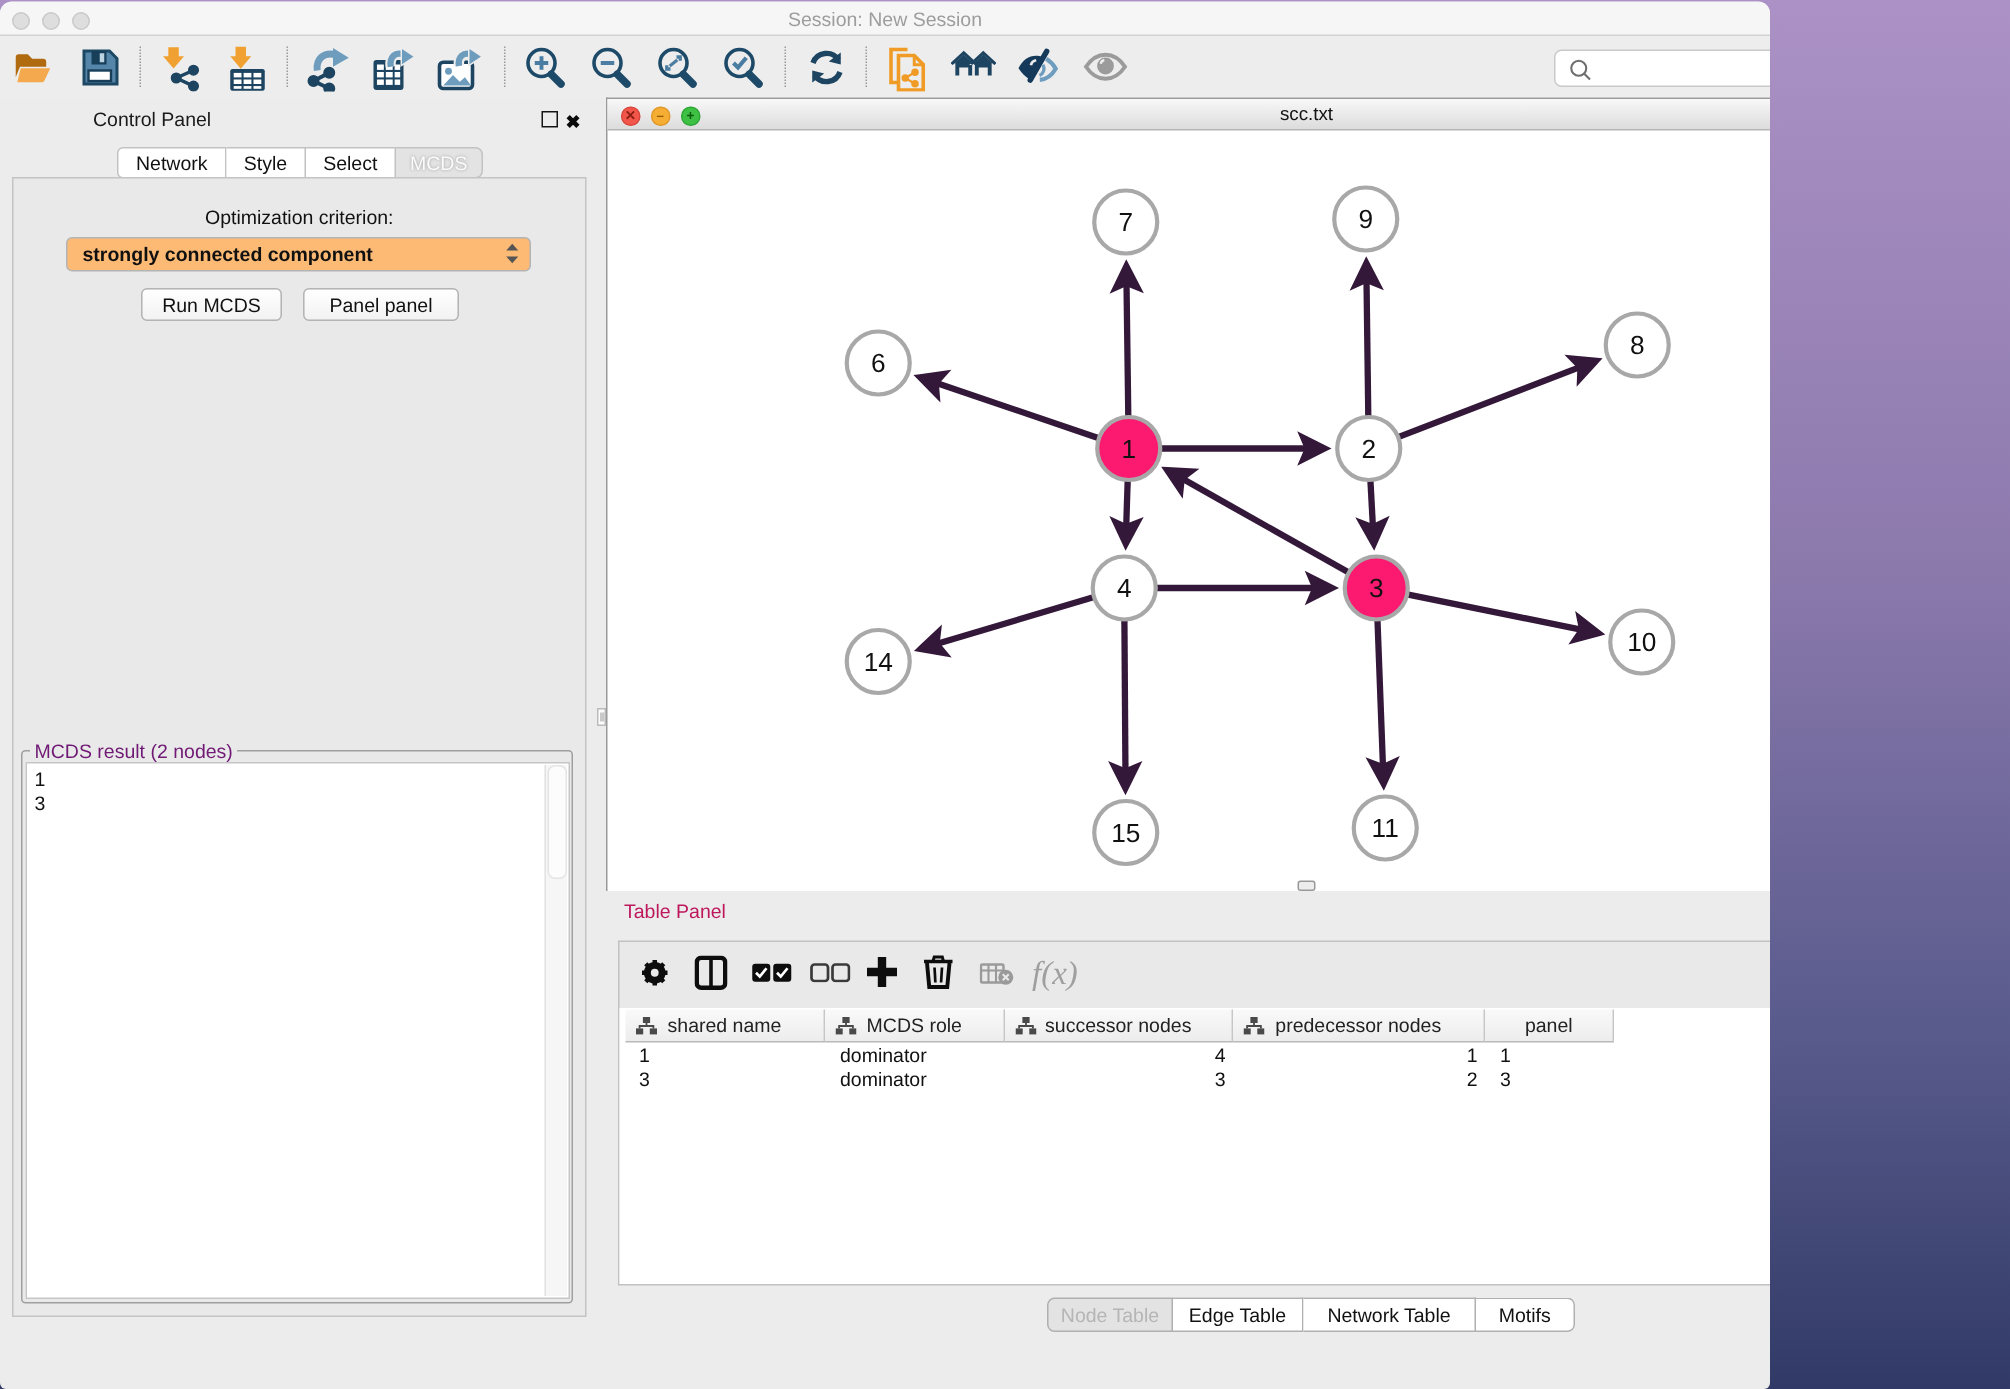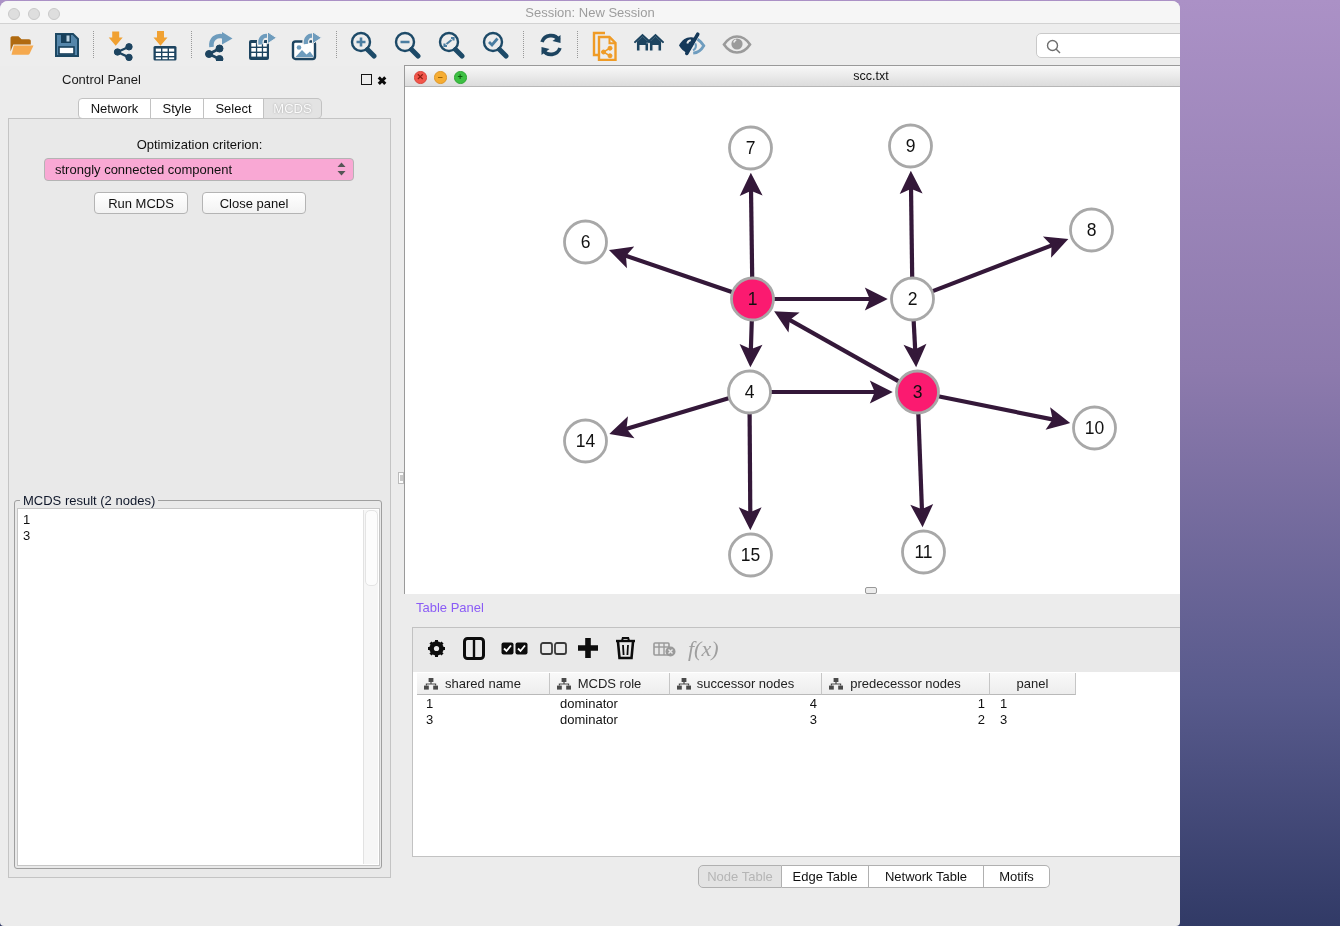--- a/index.html
+++ b/index.html
@@ -35,21 +35,21 @@
 
 .netwin{position:absolute;left:404px;top:64px;width:933px;height:529px;
   border:1px solid #9a9a9a;border-right:none;border-bottom:none;box-sizing:border-box;background:#fff;}
 .nw-titlebar{position:absolute;left:0;top:0;width:100%;height:21px;
   background:linear-gradient(#f8f8f8,#dcdcdc);border-bottom:1px solid #b6b6b6;box-sizing:border-box;}
 .nwl{position:absolute;top:5px;width:12.5px;height:12.5px;border-radius:50%;box-sizing:border-box;
   font-size:9px;font-weight:bold;text-align:center;line-height:11px;}
 .nw-title{position:absolute;left:0;top:0;width:100%;text-align:center;line-height:21px;
   font-size:12.5px;color:#111;}
 
-.tp-title{position:absolute;left:416px;top:599px;font-size:13px;color:#8b5cf6;}
+.tp-title{position:absolute;left:416px;top:599px;font-size:13px;color:#be185d;}
 .tp-box{position:absolute;left:412px;top:626px;width:921px;height:230px;
   border:1px solid #c2c2c2;background:#e9e9e9;box-sizing:border-box;}
 .tbl-white{position:absolute;left:413px;top:671px;width:919px;height:184px;background:#fff;}
 .hcell{position:absolute;top:672px;height:22px;background:linear-gradient(#f9f9f9,#ededed);
   border-right:1px solid #c6c6c6;border-bottom:1px solid #b9b9b9;box-sizing:border-box;
   font-size:13px;color:#222;text-align:center;line-height:21px;}
 .trow{position:absolute;font-size:13px;color:#111;height:16px;line-height:16px;}
 .btab{position:absolute;top:864px;height:23px;background:#fff;border:1px solid #b0b0b0;
   box-sizing:border-box;font-size:13px;color:#111;text-align:center;line-height:22px;border-left:none;}
 
@@ -229,32 +229,32 @@
   <div id="controlpanel">
     <div class="cp-title">Control Panel</div>
     <div class="float-btn" style="left:361px;top:73px;"></div>
     <div class="close-x" style="left:377px;top:72.5px;">✖</div>
     <div class="tab" style="left:78px;width:73px;border-left:1px solid #c2c2c2;border-radius:4px 0 0 4px;">Network</div>
     <div class="tab" style="left:151px;width:53px;">Style</div>
     <div class="tab" style="left:204px;width:60px;">Select</div>
     <div class="tab" style="left:264px;width:58px;background:#e3e3e3;color:#fbfbfb;text-shadow:0 0 2px rgba(150,150,150,0.9);border-radius:0 5px 5px 0;">MCDS</div>
     <div class="cp-pane"></div>
     <div class="abs" style="left:8px;top:136px;width:383px;text-align:center;font-size:13px;color:#111;">Optimization criterion:</div>
-    <div class="abs" style="left:44px;top:157px;width:310px;height:23px;background:#f9a8d4;border:1px solid #b4b4b4;border-radius:4px;box-sizing:border-box;">
+    <div class="abs" style="left:44px;top:157px;width:310px;height:23px;background:#fdba74;border:1px solid #b4b4b4;border-radius:4px;box-sizing:border-box;font-weight:bold;">
       <span style="position:absolute;left:10px;top:0;line-height:21px;font-size:13px;color:#111;">strongly connected component</span>
       <svg width="11" height="14" viewBox="0 0 11 14" style="position:absolute;right:6px;top:3px;">
         <path d="M1.5 5 L5.5 0.5 L9.5 5 Z" fill="#555"></path>
         <path d="M1.5 9 L5.5 13.5 L9.5 9 Z" fill="#555"></path>
       </svg>
     </div>
     <div class="btn" style="left:94px;top:191px;width:94px;height:22px;line-height:21px;">Run MCDS</div>
-    <div class="btn" style="left:202px;top:191px;width:104px;height:22px;line-height:21px;">Close panel</div>
+    <div class="btn" style="left:202px;top:191px;width:104px;height:22px;line-height:21px;">Panel panel</div>
 
     <div class="abs" style="left:14px;top:499px;width:368px;height:369px;border:1px solid #9f9f9f;border-radius:3px;box-sizing:border-box;"></div>
-    <div class="abs" style="left:20px;top:492px;background:#e9e9e9;padding:0 3px;font-size:13px;color:#0f172a;">MCDS result (2 nodes)</div>
+    <div class="abs" style="left:20px;top:492px;background:#e9e9e9;padding:0 3px;font-size:13px;color:#701a75;">MCDS result (2 nodes)</div>
     <div class="abs" style="left:17px;top:507px;width:363px;height:358px;background:#fff;border:1px solid #c6c6c6;box-sizing:border-box;">
       <div style="position:absolute;left:5px;top:3px;font-size:13px;line-height:16px;color:#111;">1<br>3</div>
       <div style="position:absolute;right:1px;top:1px;width:14px;height:354px;background:#f6f6f6;border-left:1px solid #e2e2e2;">
         <div style="position:absolute;left:1px;top:0px;width:11px;height:74px;background:#fcfcfc;border:1px solid #e4e4e4;border-radius:5px;"></div>
       </div>
     </div>
 
     <div class="abs" style="left:398px;top:471px;width:6px;height:12px;background:#fdfdfd;border:1px solid #bbb;box-sizing:border-box;">
       <div style="position:absolute;left:0.5px;top:2px;width:3px;height:6px;background:#c9c9c9;"></div>
     </div>

